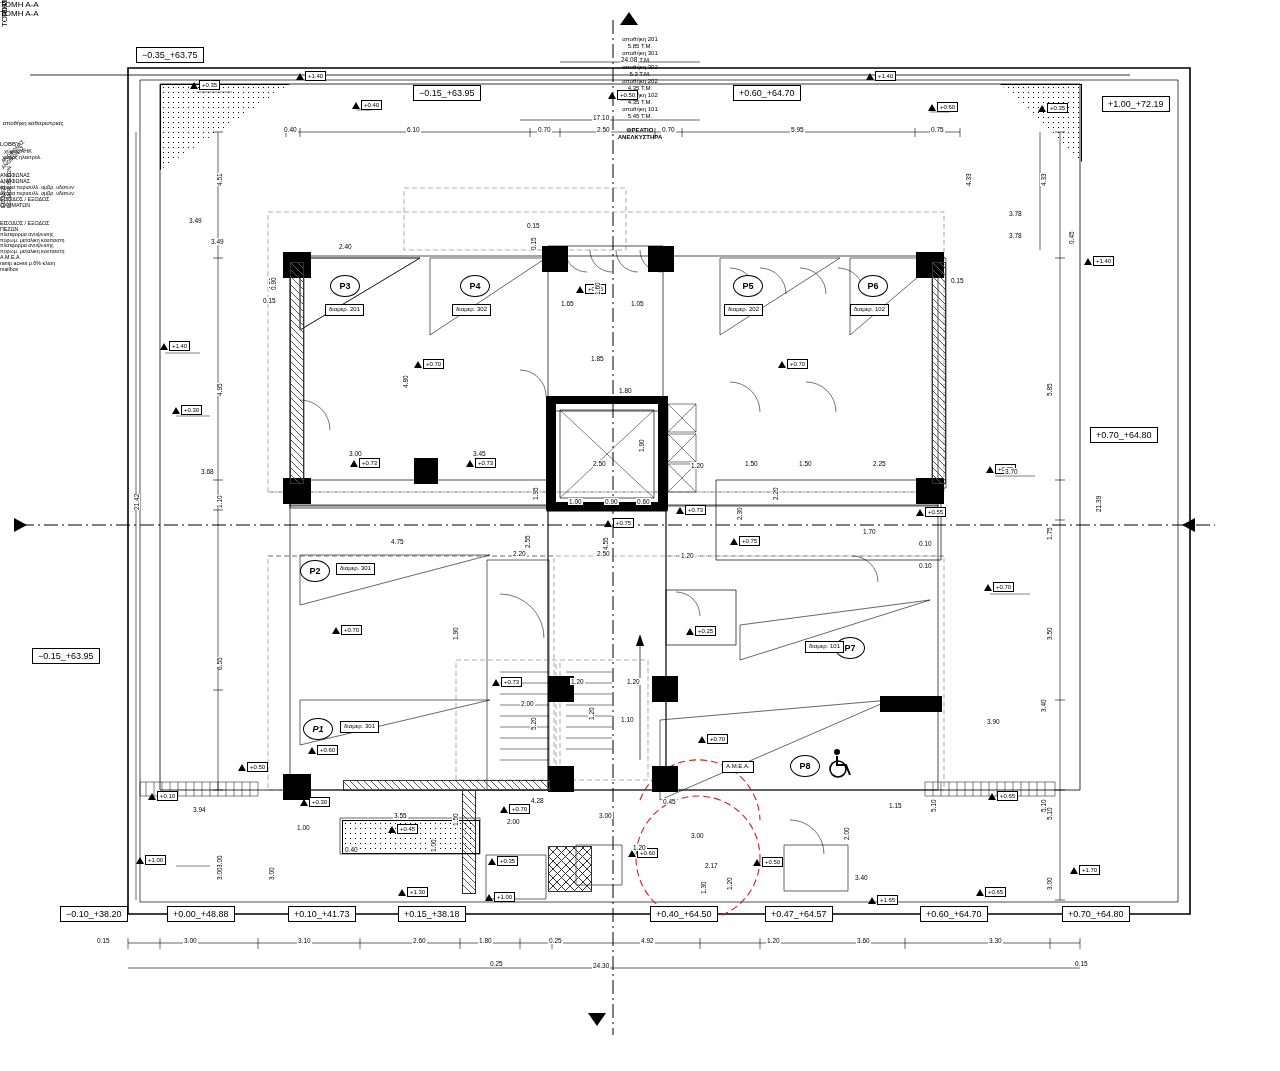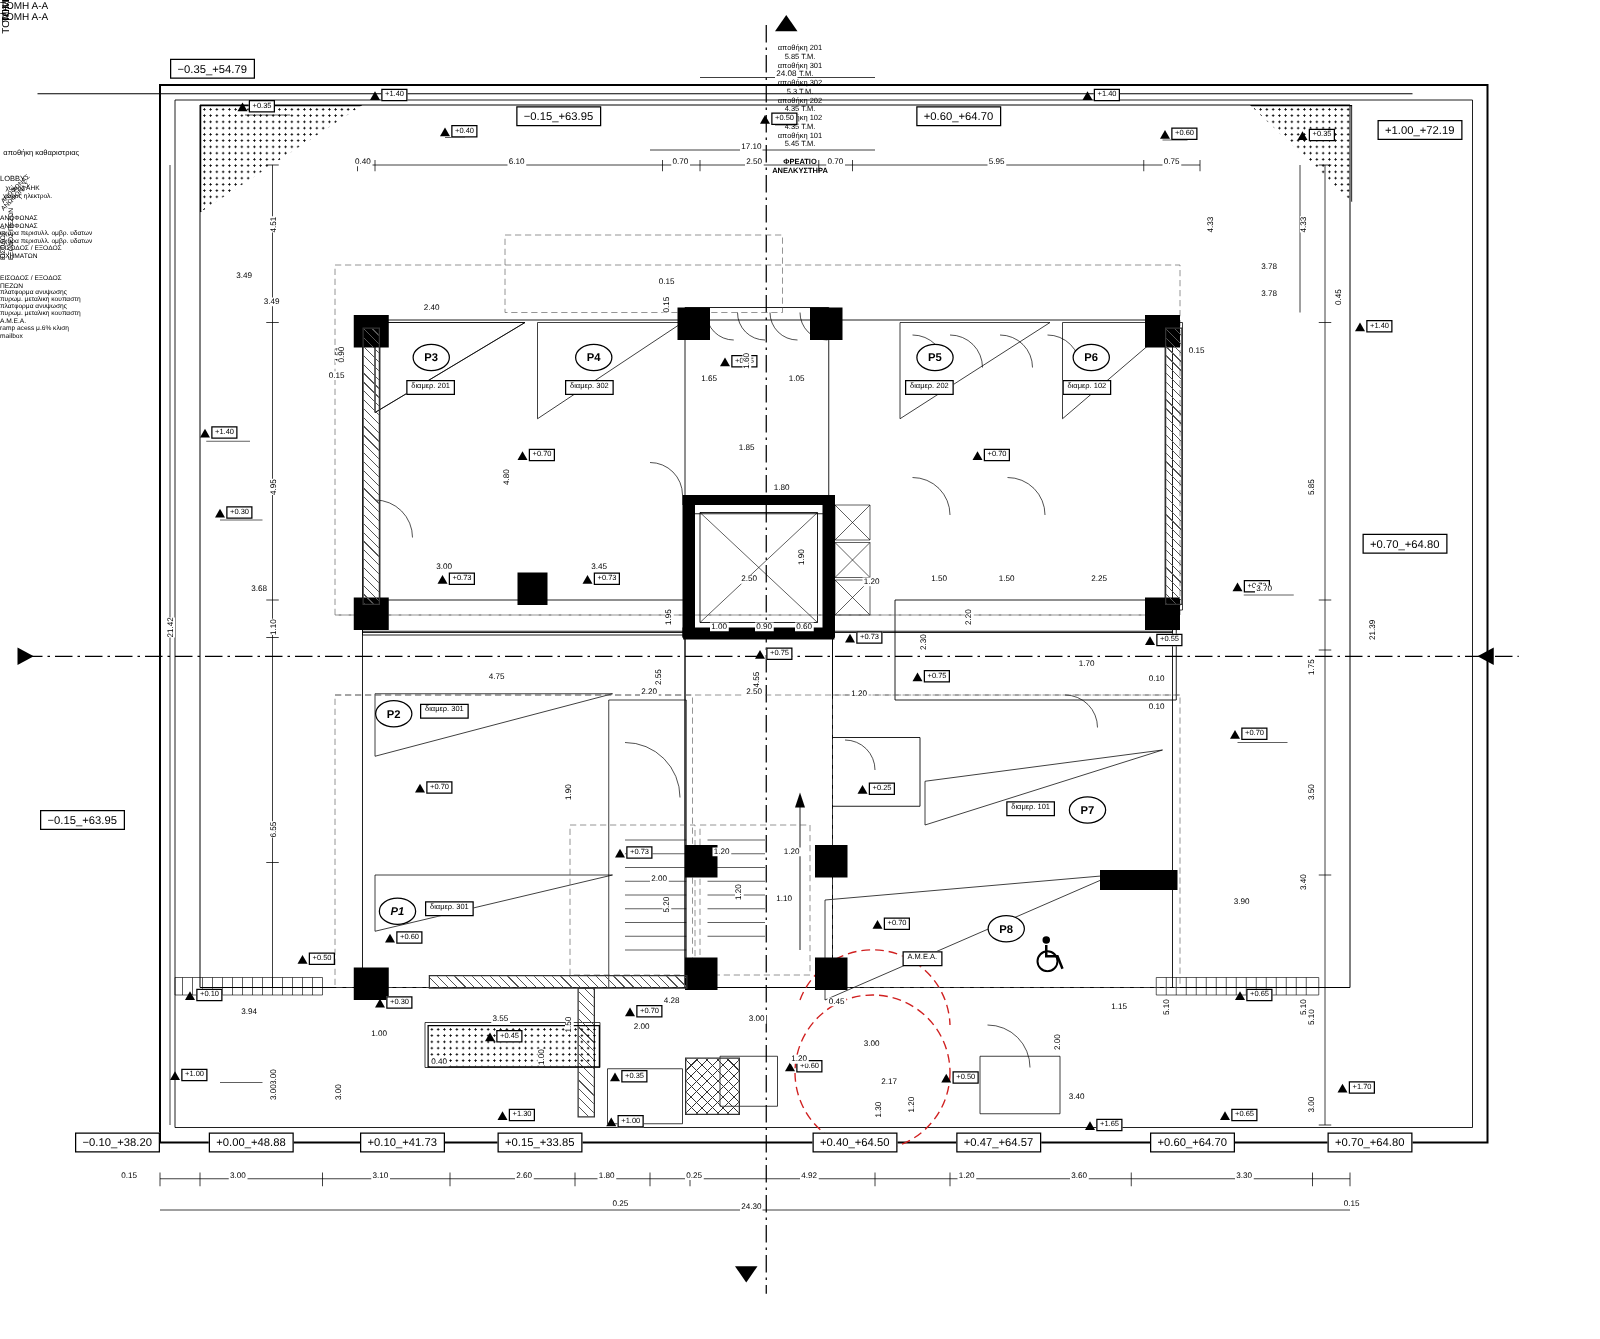--- a/index.html
+++ b/index.html
@@ -306,30 +306,30 @@
   <div class="hatch-diag" style="left:290px;top:262px;width:12px;height:220px;"></div>
   <div class="hatch-diag" style="left:932px;top:262px;width:12px;height:220px;"></div>
   <div class="hatch-diag" style="left:343px;top:780px;width:205px;height:9px;"></div>
   <div class="hatch-diag" style="left:462px;top:790px;width:12px;height:102px;"></div>
 
   <div class="hatch-dot" style="left:160px;top:84px;width:128px;height:84px;clip-path:polygon(0 0,100% 0,0 100%);"></div>
   <div class="hatch-dot" style="left:1000px;top:84px;width:80px;height:76px;clip-path:polygon(100% 0,100% 100%,0 0);"></div>
   <div class="hatch-dot" style="left:342px;top:820px;width:136px;height:32px;"></div>
   <div class="hatch-cross" style="left:548px;top:846px;width:42px;height:44px;"></div>
 
-  <div class="lvlbox" style="left:136px;top:47px;">−0.35_+54.79</div>
+  <div class="lvlbox" style="left:136px;top:47px;">−0.35_+63.75</div>
   <div class="lvlbox" style="left:413px;top:85px;">−0.15_+63.95</div>
   <div class="lvlbox" style="left:733px;top:85px;">+0.60_+64.70</div>
   <div class="lvlbox" style="left:1102px;top:96px;">+1.00_+72.19</div>
   <div class="lvlbox" style="left:1090px;top:427px;">+0.70_+64.80</div>
   <div class="lvlbox" style="left:32px;top:648px;">−0.15_+63.95</div>
   <div class="lvlbox" style="left:60px;top:906px;">−0.10_+38.20</div>
   <div class="lvlbox" style="left:167px;top:906px;">+0.00_+48.88</div>
   <div class="lvlbox" style="left:288px;top:906px;">+0.10_+41.73</div>
-  <div class="lvlbox" style="left:398px;top:906px;">+0.15_+33.85</div>
+  <div class="lvlbox" style="left:398px;top:906px;">+0.15_+38.18</div>
   <div class="lvlbox" style="left:650px;top:906px;">+0.40_+64.50</div>
   <div class="lvlbox" style="left:765px;top:906px;">+0.47_+64.57</div>
   <div class="lvlbox" style="left:920px;top:906px;">+0.60_+64.70</div>
   <div class="lvlbox" style="left:1062px;top:906px;">+0.70_+64.80</div>
 
   <div class="secttri-l" style="left:14px;top:518px;"></div>
   <div class="t8" style="left:16px;top:537px;">ΤΟΜΗ Α-Α</div>
   <div class="secttri-r" style="left:1182px;top:518px;"></div>
   <div class="t8" style="left:1170px;top:537px;">ΤΟΜΗ Α-Α</div>
   <div class="secttri-u" style="left:620px;top:12px;"></div>
@@ -342,23 +342,23 @@
   <div class="ptag" style="left:460px;top:275px;">P4</div>
   <div class="rbox" style="left:452px;top:304px;">διαμερ. 302</div>
   <div class="ptag" style="left:733px;top:275px;">P5</div>
   <div class="rbox" style="left:724px;top:304px;">διαμερ. 202</div>
   <div class="ptag" style="left:858px;top:275px;">P6</div>
   <div class="rbox" style="left:850px;top:304px;">διαμερ. 102</div>
   <div class="ptag" style="left:300px;top:560px;">P2</div>
   <div class="rbox" style="left:336px;top:563px;">διαμερ. 301</div>
   <div class="ptag" style="left:303px;top:718px;font-style:italic;">P1</div>
   <div class="rbox" style="left:340px;top:721px;">διαμερ. 301</div>
-  <div class="ptag" style="left:855px;top:637px;">P7</div>
+  <div class="ptag" style="left:835px;top:637px;">P7</div>
   <div class="rbox" style="left:805px;top:641px;">διαμερ. 101</div>
-  <div class="ptag" style="left:790px;top:732px;">P8</div>
+  <div class="ptag" style="left:790px;top:755px;">P8</div>
   <div class="rbox" style="left:722px;top:761px;">Α.Μ.Ε.Α.</div>
 
   <div style="position:absolute;left:826px;top:748px;">
     <svg width="28" height="30" viewBox="0 0 28 30">
       <circle cx="11" cy="4" r="3" fill="#000"></circle>
       <path d="M11 8 L11 17 L20 17 L24 27" stroke="#000" stroke-width="2" fill="none"></path>
       <circle cx="12" cy="21" r="8" stroke="#000" stroke-width="1.6" fill="none"></circle>
     </svg>
   </div>
 

